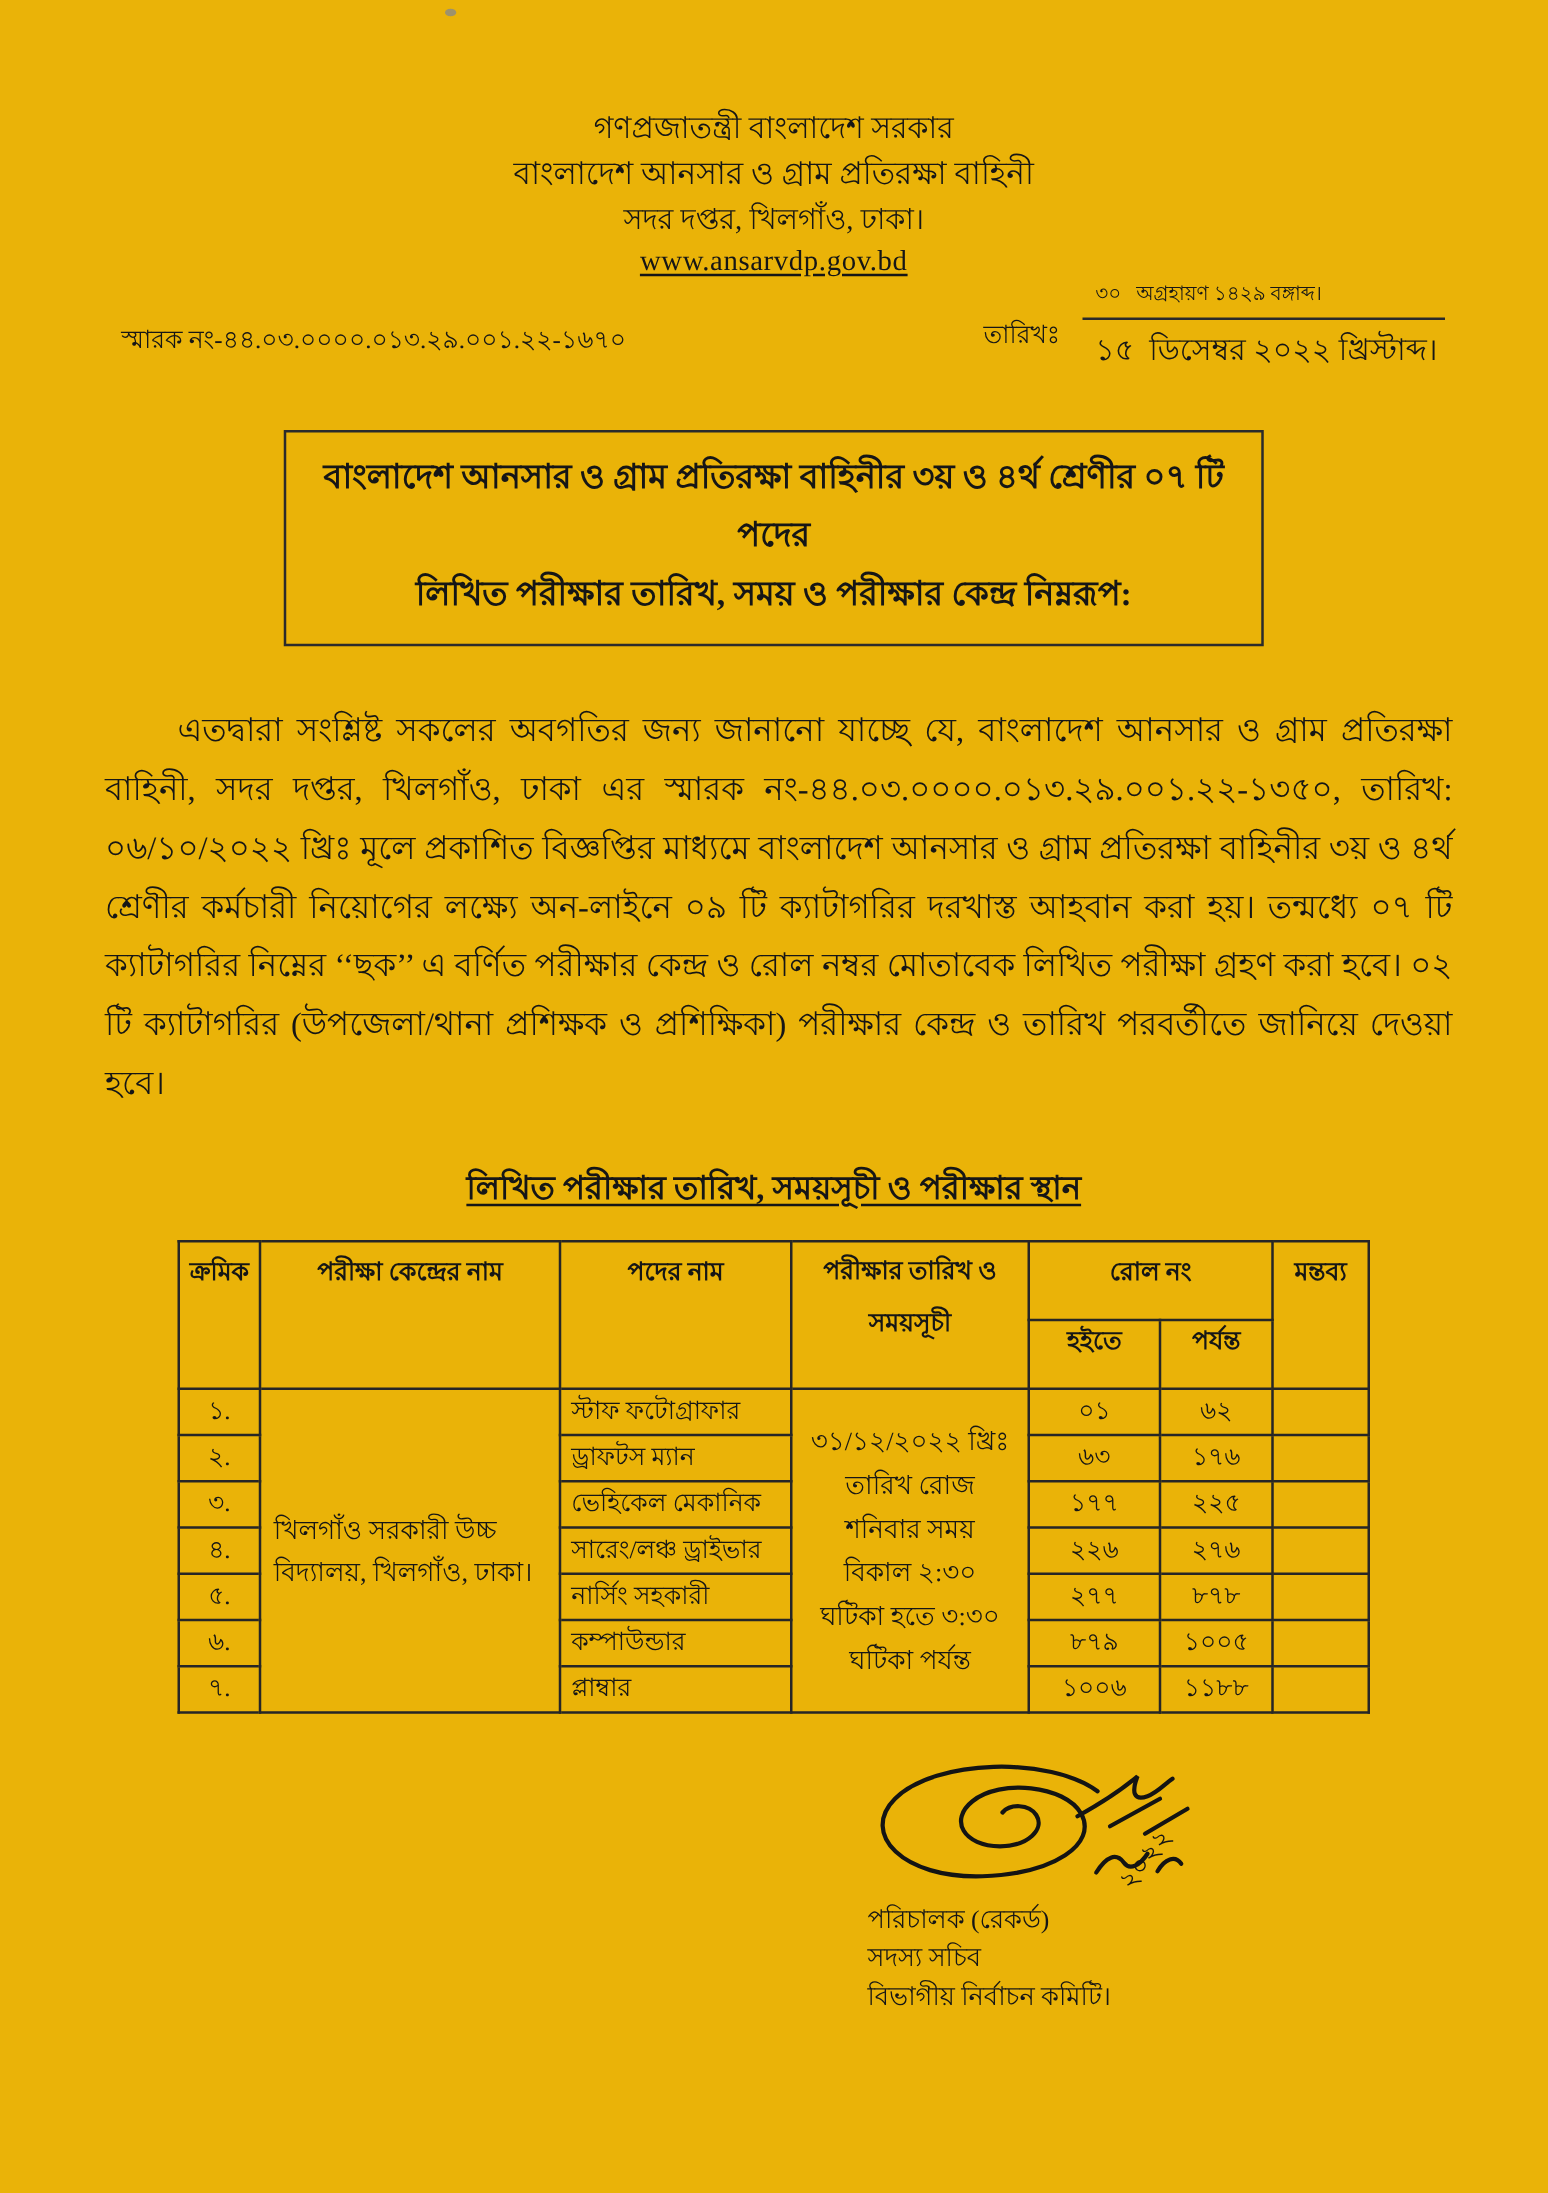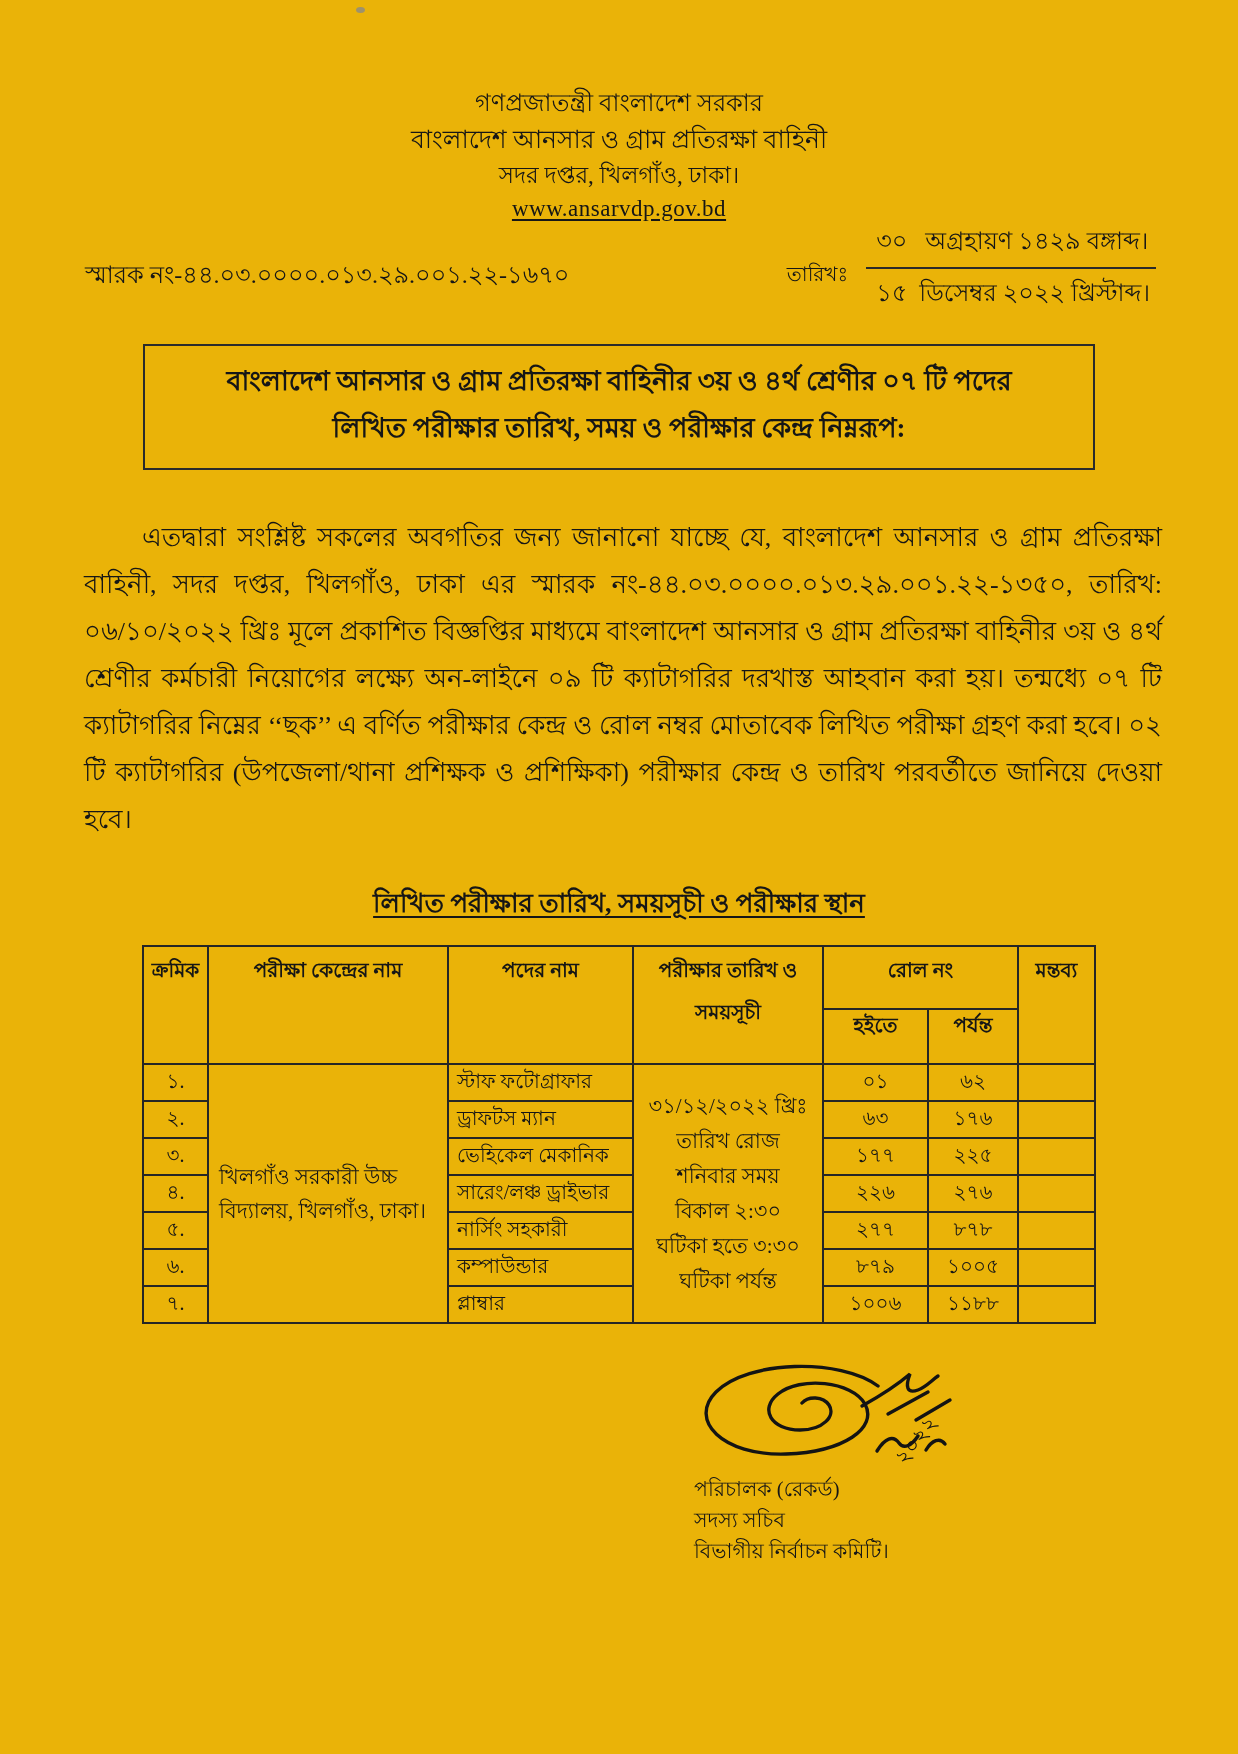--- a/index.html
+++ b/index.html
@@ -25,47 +25,47 @@
   .doc-header .h3 { font-size: 23px; line-height: 35px; }
   .website {
     font-size: 23px; line-height: 31px;
     text-decoration: underline;
     text-underline-offset: 3px;
     letter-spacing: .5px;
   }
   
   .memo-row { position: relative; height: 74px; margin-top: 10px; }
   .memo-no {
-    position: absolute; left: 85px; top: 22px;
-    font-size: 24px;
+    position: absolute; left: 97px; top: 22px;
+    font-size: 20px;
   }
   .date-block {
     position: absolute; right: 82px; top: -12px;
     display: flex; align-items: center;
   }
   .date-label { font-size: 20px; margin-right: 18px; margin-top: 14px; }
   .date-stack { text-align: left; }
   .date-stack .dt-top {
-    font-size: 24px; padding: 0 6px 5px 10px;
+    font-size: 16px; padding: 0 6px 5px 10px;
     border-bottom: 2px solid #2a2a2a;
     white-space: pre;
   }
   .date-stack .dt-bottom {
     font-size: 24px; padding: 5px 6px 0 10px;
     white-space: pre;
   }
   
   .notice-title {
     text-align: center; margin-top: 10px;
     font-size: 26px; font-weight: bold;
     text-decoration: underline; text-underline-offset: 5px;
   }
   
   .title-box {
-    width: 952px; margin: 36px auto 0;
+    width: 784px; margin: 36px auto 0;
     border: 2px solid #2b2b2b;
     padding: 12px 10px 16px;
     text-align: center;
     font-size: 27px; font-weight: bold; line-height: 47px;
   }
   
   .body-para {
     margin: 44px 76px 0 84px;
     font-size: 26px; line-height: 47px;
     text-align: justify; text-indent: 58px;

